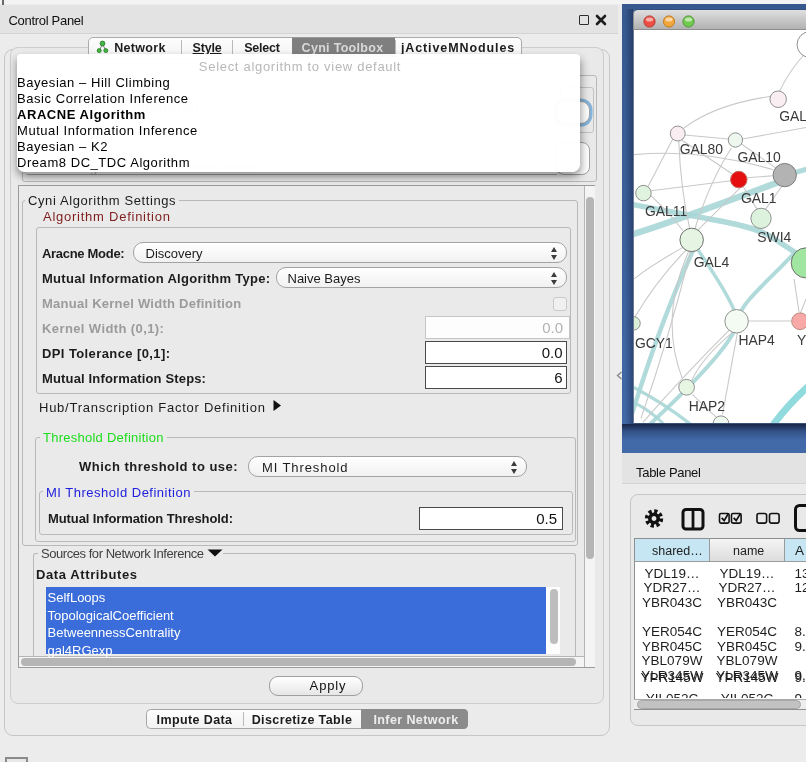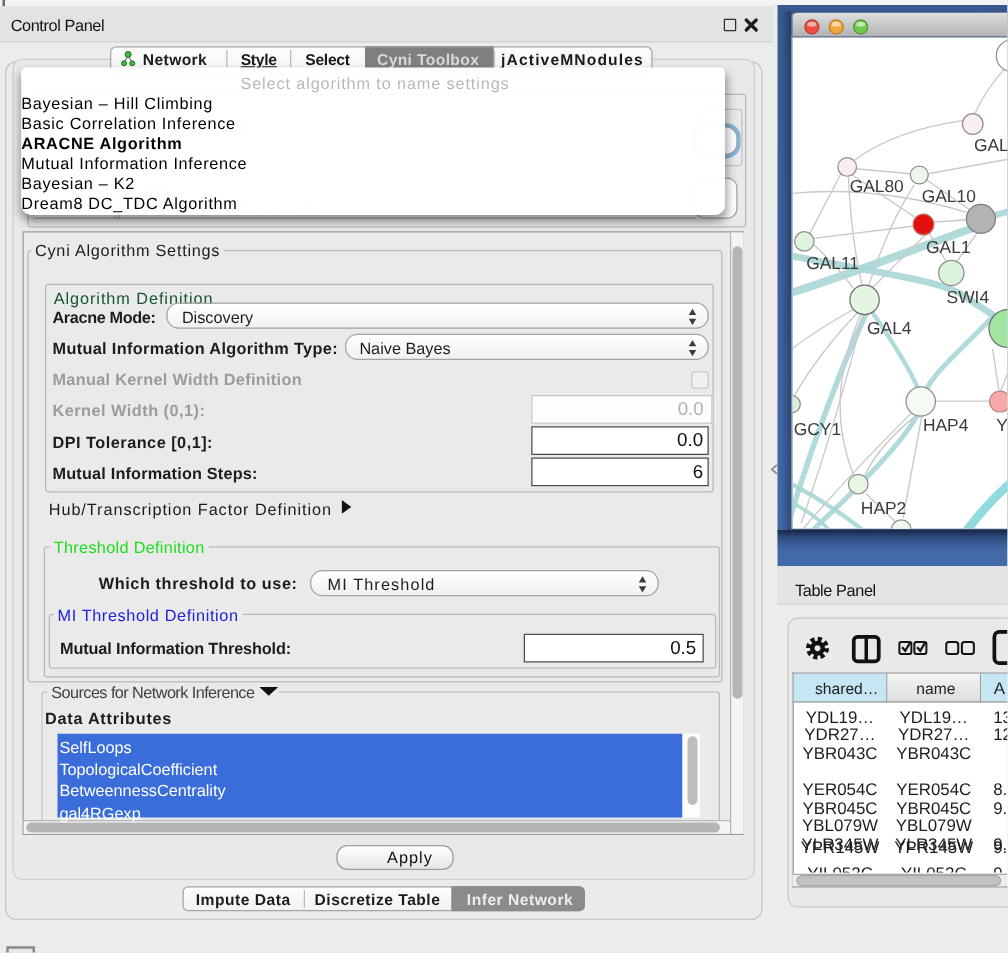--- a/index.html
+++ b/index.html
@@ -61,21 +61,21 @@
 <div class="abs" style="left:584px;top:186px;width:10px;height:481px;background:#f4f4f4;border-left:1px solid #b5b5b5;"></div>
 <div class="abs" style="left:585.5px;top:197px;width:8px;height:362px;background:#b5b5b5;border-radius:4px;"></div>
 
 <div class="abs" style="left:19px;top:656px;width:565px;height:11px;background:#f4f4f4;border-top:1px solid #b5b5b5;box-sizing:border-box;"></div>
 <div class="abs" style="left:21px;top:658px;width:555px;height:8px;background:#b5b5b5;border-radius:4px;"></div>
 
 <div class="grp" style="left:22px;top:200px;width:554px;height:344px;"></div>
 <div class="grpt" style="left:25px;top:194px;font-size:13px;color:#1c1c1c;letter-spacing:0.6px;">Cyni Algorithm Settings</div>
 
 <div class="grp" style="left:36px;top:227px;width:533px;height:165px;"></div>
-<div class="grpt" style="left:40px;top:232px;font-size:13px;color:#14532d;letter-spacing:0.75px;">Algorithm Definition</div>
+<div class="grpt" style="left:40px;top:210px;font-size:13px;color:#7f1d1d;letter-spacing:0.75px;">Algorithm Definition</div>
 
 <div class="abs b13" style="left:42px;top:246px;">Aracne Mode:</div>
 <div class="combo" style="left:133px;top:241.5px;width:434px;">
   <div class="ctxt" style="left:11.5px;">Discovery</div>
   <svg class="ar" viewBox="0 0 8 15">
       <path d="M4 1 L7 6 L1 6 Z" fill="#3c3c3c"></path>
       <path d="M4 14 L7 9 L1 9 Z" fill="#3c3c3c"></path>
     </svg>
 </div>
 
@@ -149,21 +149,21 @@
 <div class="abs" style="left:560px;top:87px;width:32px;height:44px;border:1px solid #c2c2c2;border-radius:3px;"></div>
 <div class="abs" style="left:556px;top:101px;width:32px;height:21px;border:1px solid #a3a3a3;border-radius:9px;background:#fff;box-shadow:0 0 0 2.5px rgba(96,162,214,0.75);"></div>
 <div class="abs" style="left:556px;top:142px;width:32px;height:31px;border:1px solid #a3a3a3;border-radius:8px;background:#fff;"></div>
 <div class="abs" style="left:27px;top:171.5px;width:530px;height:2.5px;background:#fff;border-bottom:1px solid #a3a3a3;"></div>
 
 <div class="abs" style="left:60px;top:96px;font-size:15px;color:rgba(120,120,120,0.55);letter-spacing:0.5px;">Inference Algorithm</div>
 <div class="abs" style="left:60px;top:147px;font-size:15px;color:rgba(120,120,120,0.5);letter-spacing:0.5px;">Table Data</div>
 <div class="abs" style="left:90px;top:160px;font-size:13px;color:rgba(120,120,120,0.45);letter-spacing:0.5px;">gal-filtered.sif default node</div>
 
 <div class="abs" style="left:17px;top:54px;width:563px;height:118px;background:rgba(255,255,255,0.97);border-radius:4px 4px 8px 8px;box-shadow:2px 5px 8px rgba(0,0,0,0.3),-2px 4px 7px rgba(0,0,0,0.18);"></div>
-<div class="abs" style="left:17px;top:59px;width:566px;text-align:center;font-size:13px;color:#b8b8b8;letter-spacing:0.7px;">Select algorithm to name settings</div>
+<div class="abs" style="left:17px;top:59px;width:566px;text-align:center;font-size:13px;color:#b8b8b8;letter-spacing:0.7px;">Select algorithm to view default</div>
 <div class="abs" style="left:17px;top:75px;font-size:13px;color:#000;line-height:16px;letter-spacing:0.55px;">Bayesian – Hill Climbing<br>Basic Correlation Inference<br><b>ARACNE Algorithm</b><br>Mutual Information Inference<br>Bayesian – K2<br>Dream8 DC_TDC Algorithm</div>
 
 <svg class="abs" style="left:615.5px;top:371px;" width="7" height="9" viewBox="0 0 7 9">
  <path d="M5.5 1 L1.5 4.5 L5.5 8" fill="none" stroke="#8a8a8a" stroke-width="1.4"></path>
 </svg>
 
 <div class="abs" style="left:5px;top:757px;width:19px;height:10px;border:2px solid #8a8a8a;background:#e8e8e8;"></div>
 
 <div class="abs" style="left:622px;top:4px;width:184px;height:449px;background:linear-gradient(#37598f,#3c619c 55%,#426aa9);"></div>
 

